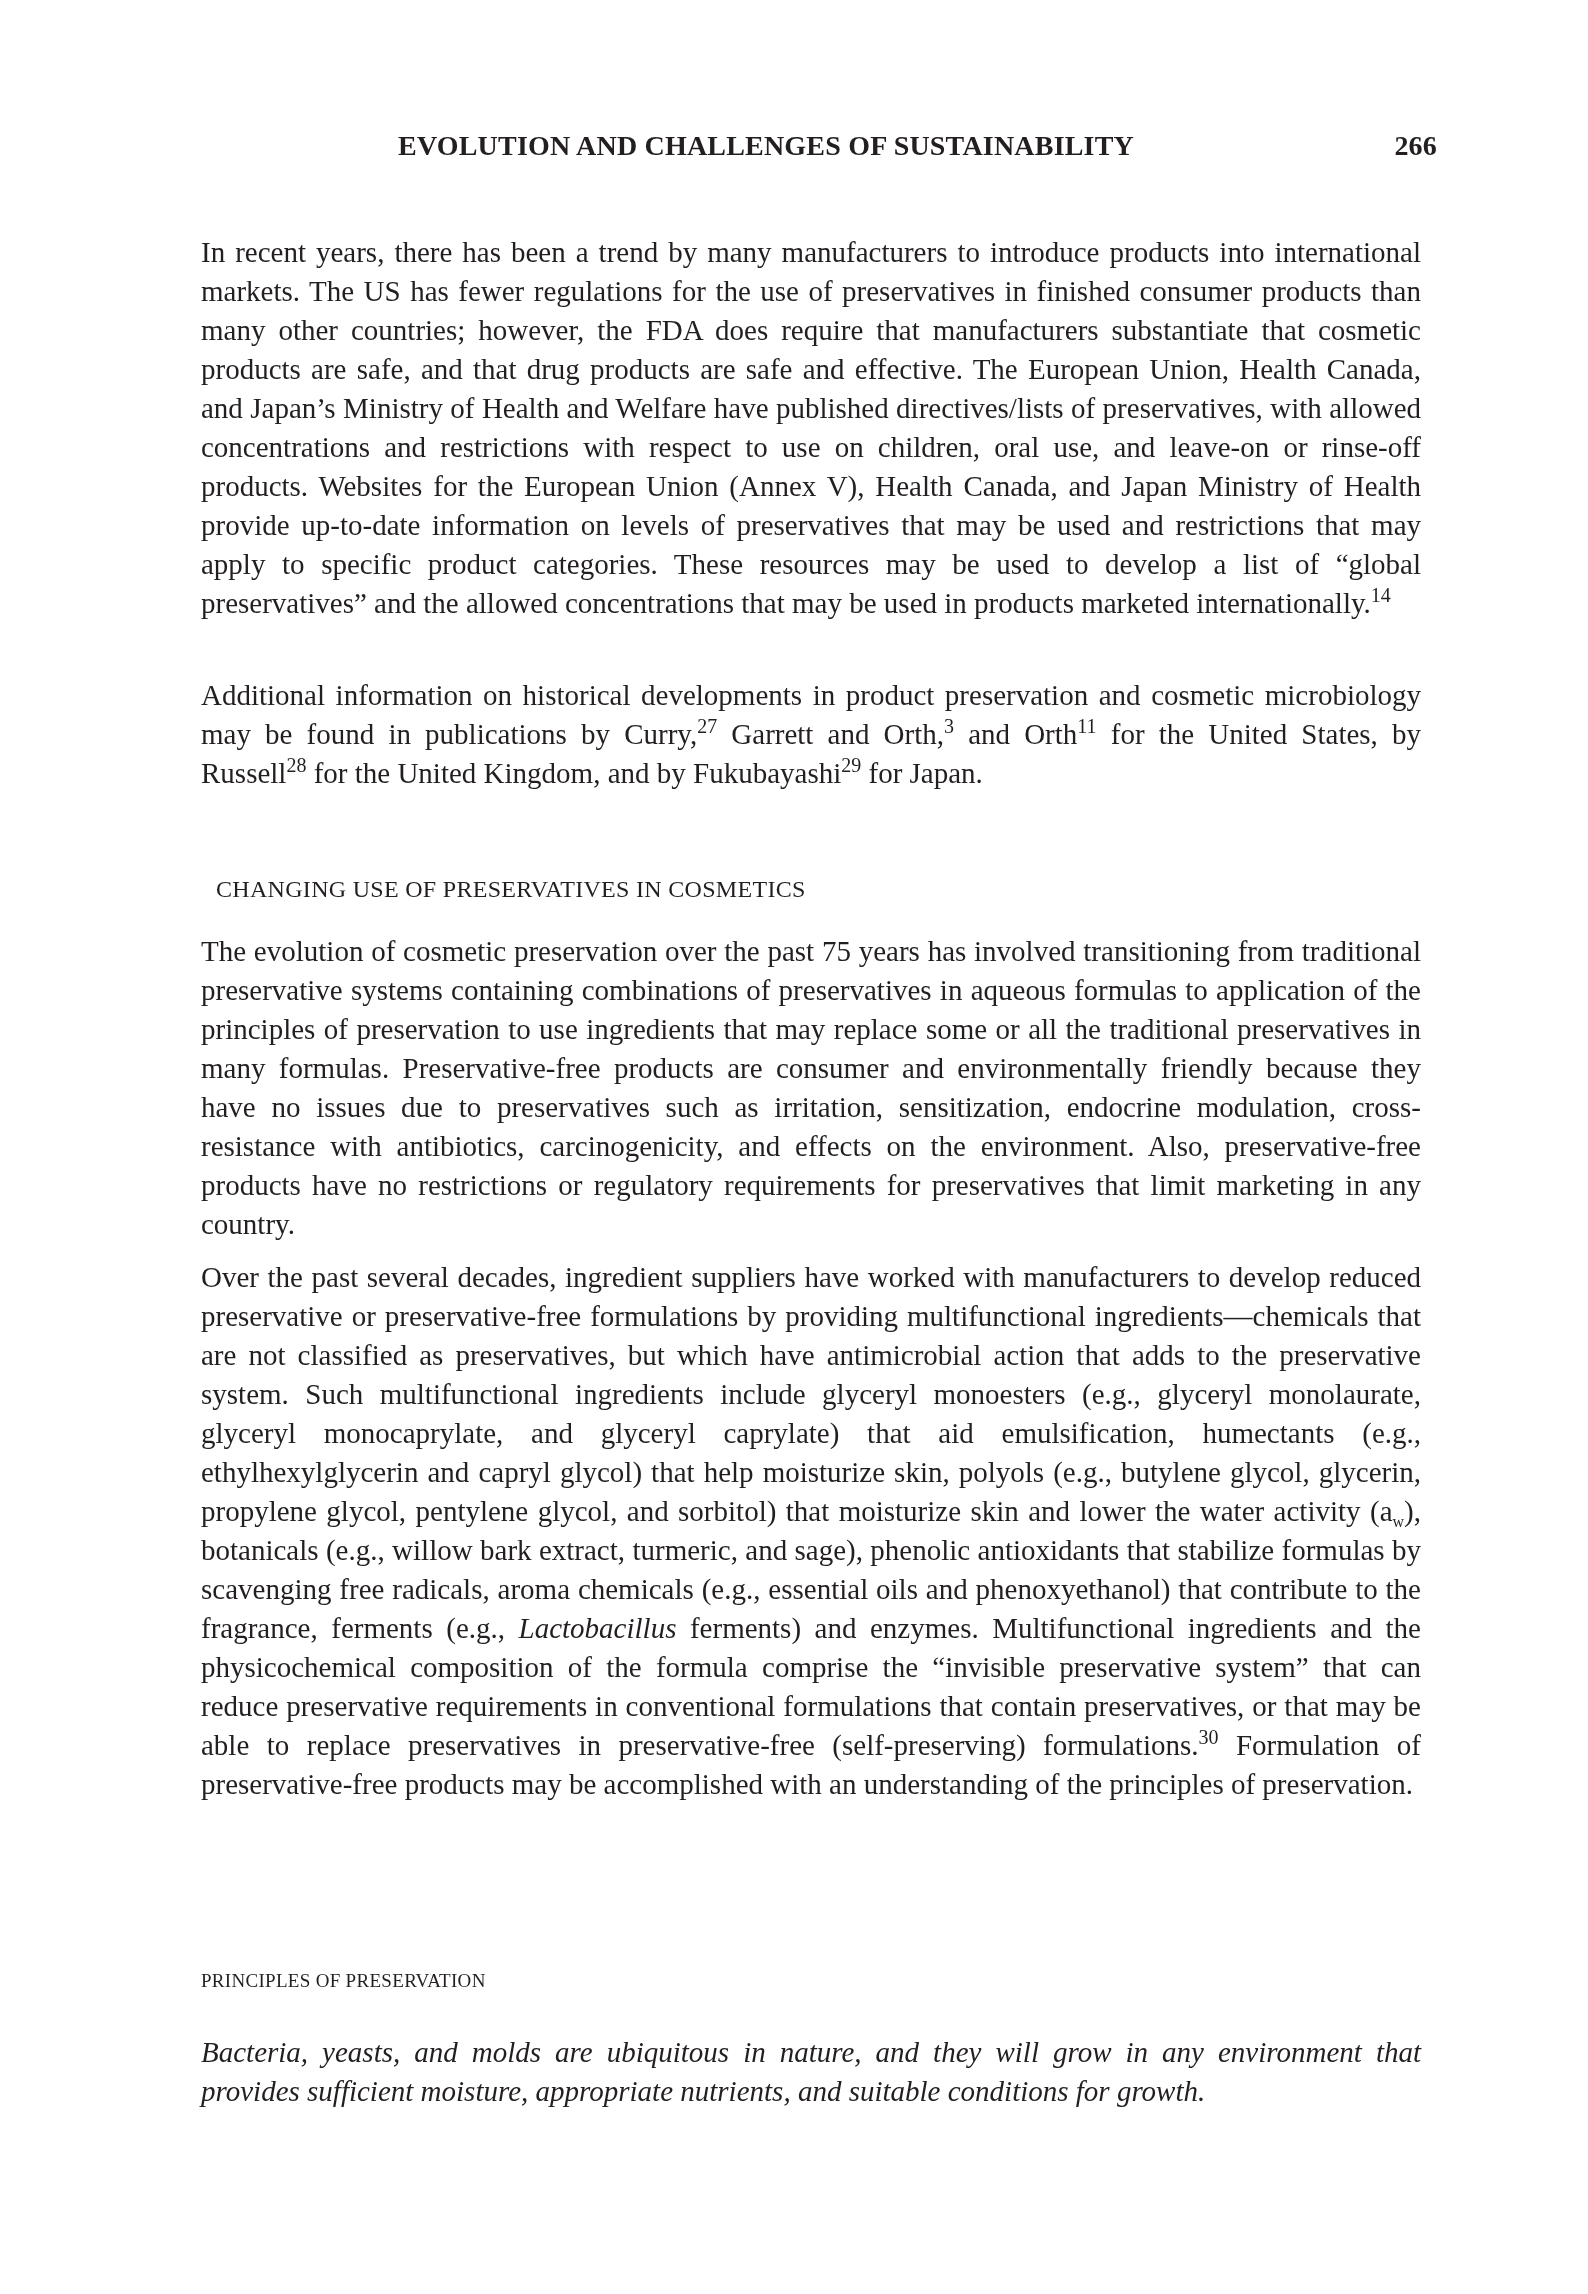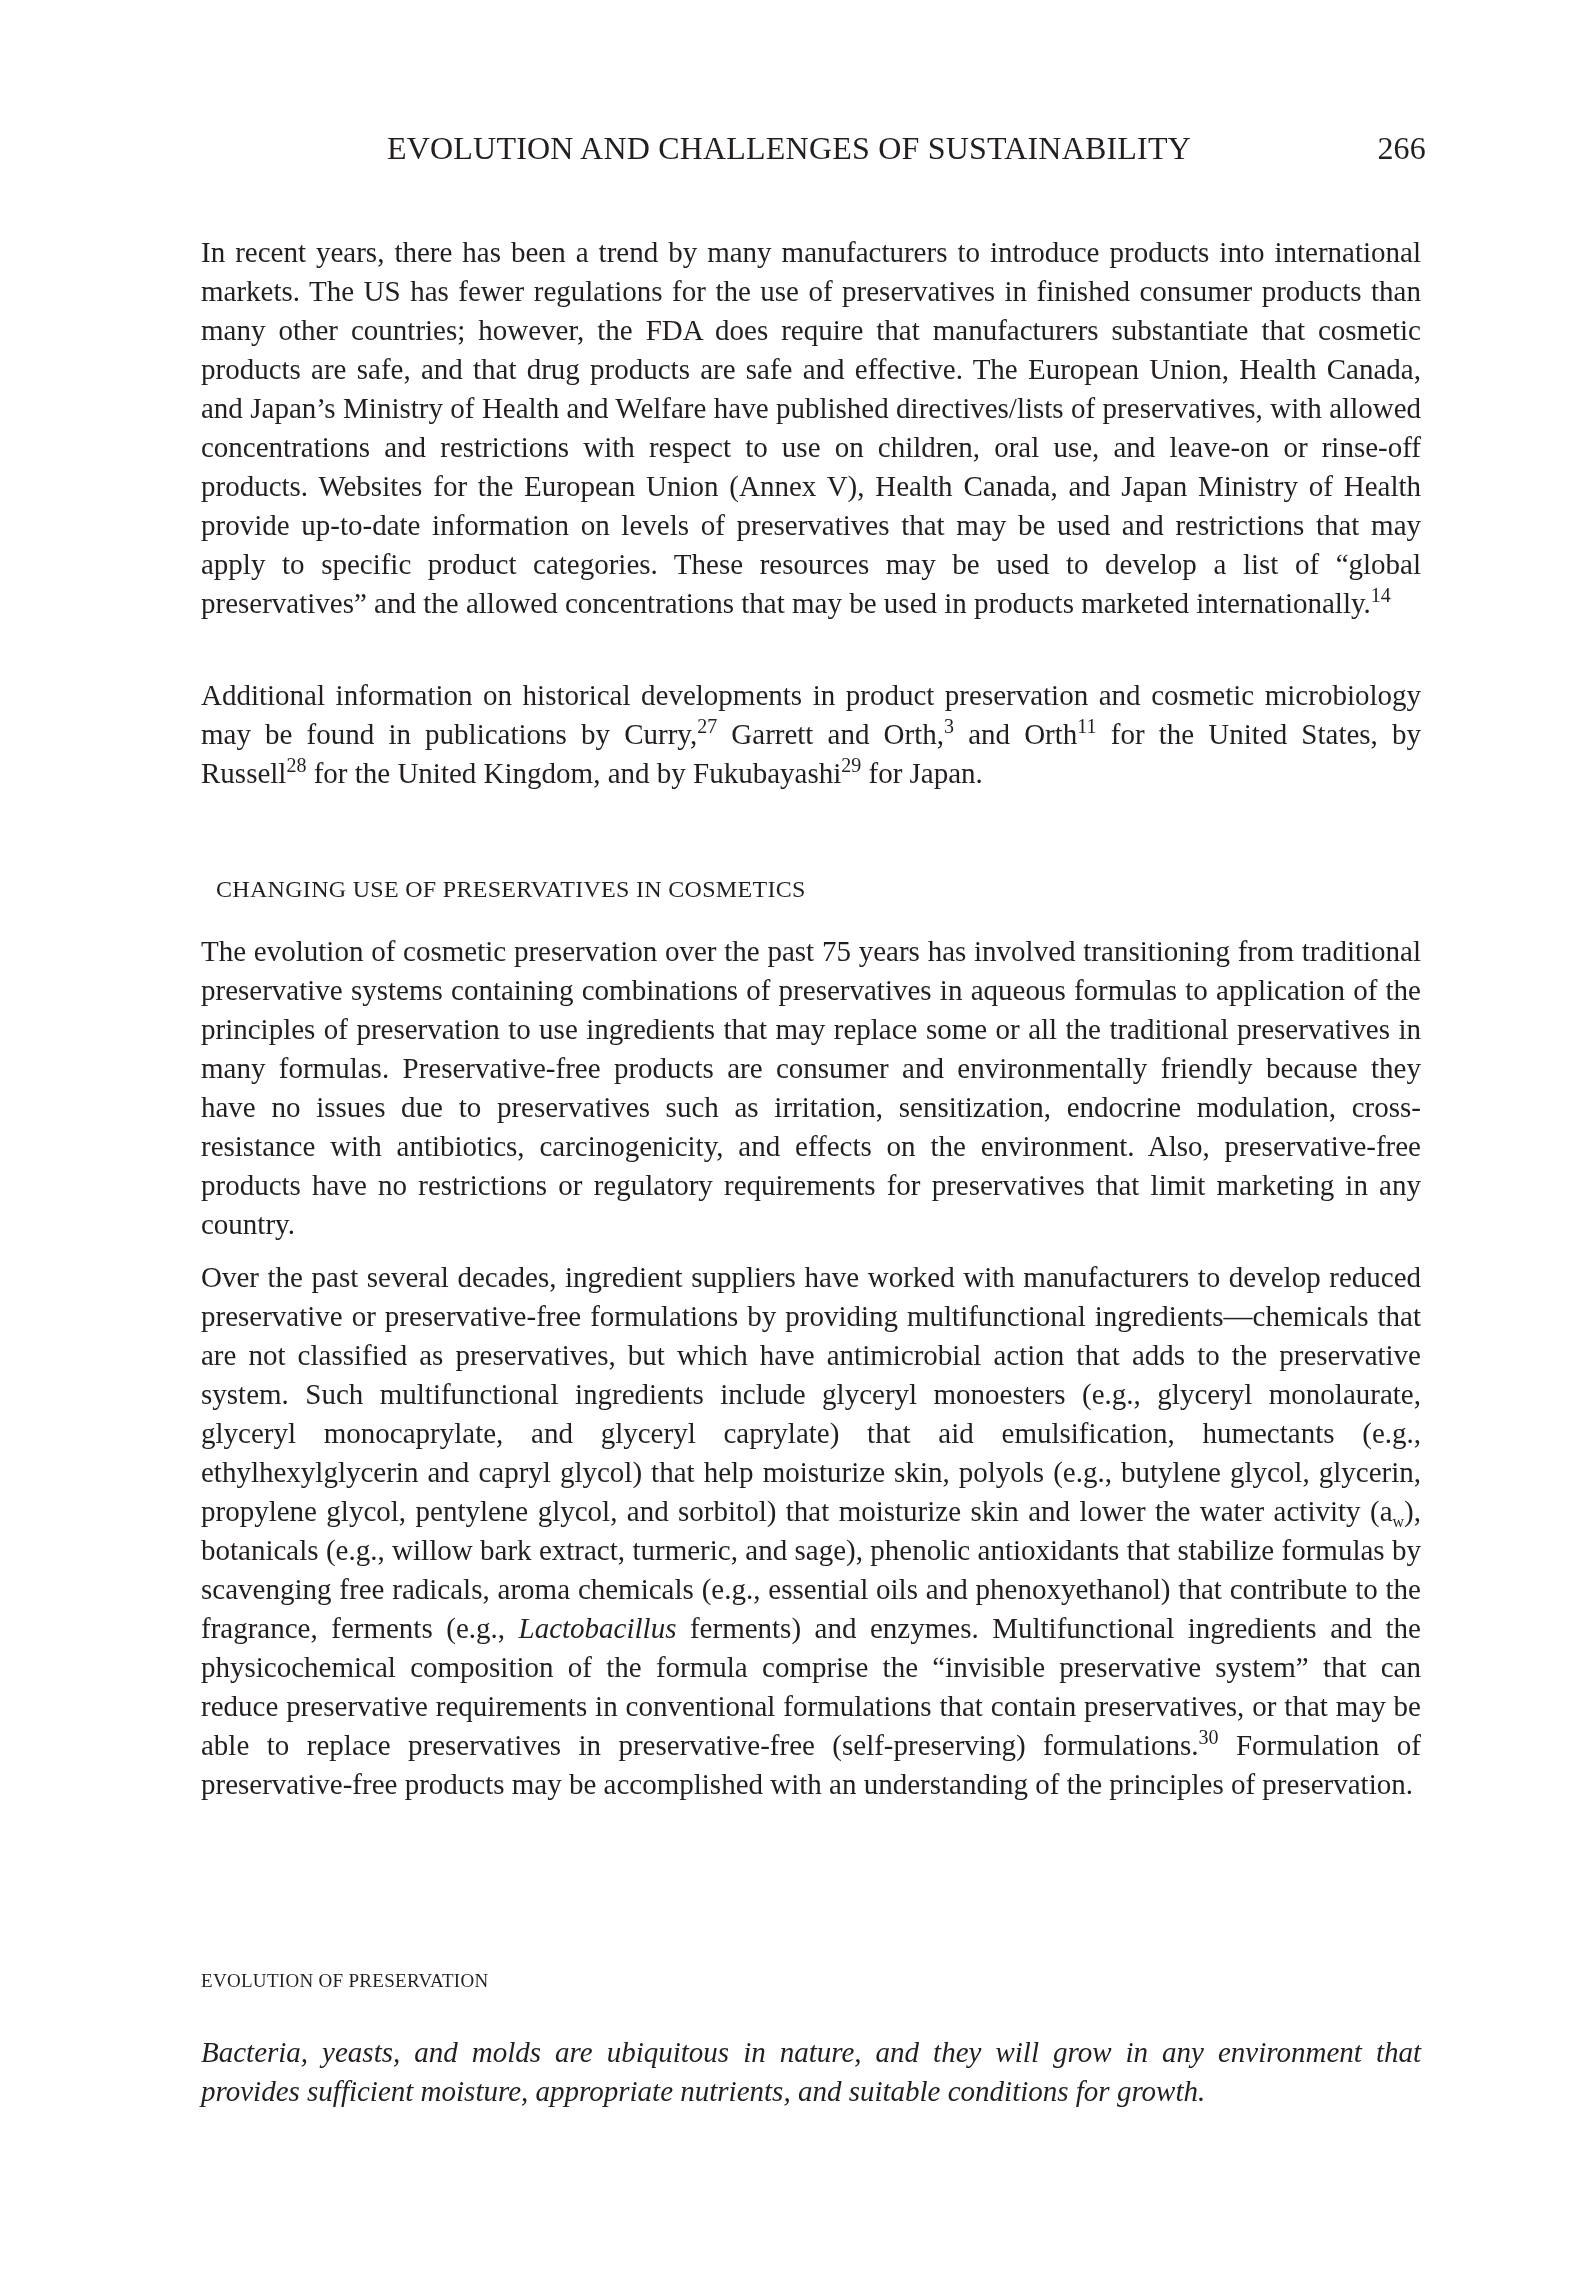--- a/index.html
+++ b/index.html
@@ -17,25 +17,26 @@
   }
   .page {
     position: absolute;
     left: 201px;
     top: 0;
     width: 1220px;
   }
   .running-head {
     position: absolute;
     top: 130px;
-    left: 5px;
+    left: 16px;
     width: 1220px;
     height: 38px;
-    font-size: 32px;
+    font-size: 28px;
     letter-spacing: 0.2px;
+    font-weight: bold;
   }
   .running-title {
     position: absolute;
     left: 181px;
     top: 0;
   }
   .page-number {
     position: absolute;
     right: 0;
     top: 0;
@@ -98,18 +99,18 @@
   <p class="para" id="p1"><span>In recent years, there has been a trend by many manufacturers to introduce products into international markets. The US has fewer regulations for the use of preservatives in finished consumer products than many other countries; however, the FDA does require that manufacturers substantiate that cosmetic products are safe, and that drug products are safe and effective. The European Union, Health Canada, and Japan’s Ministry of Health and Welfare have published directives/lists of preservatives, with allowed concentrations and restrictions with respect to use on children, oral use, and leave-on or rinse-off products. Websites for the European Union (Annex V), Health Canada, and Japan Ministry of Health provide up-to-date information on levels of preservatives that may be used and restrictions that may apply to specific product categories. These resources may be used to develop a list of “global preservatives” and the allowed concentrations that may be used in products marketed internationally.</span><sup>14</sup></p>
 
   <p class="para" id="p2"><span>Additional information on historical developments in product preservation and cosmetic microbiology may be found in publications by Curry,</span><sup>27</sup><span> Garrett and Orth,</span><sup>3</sup><span> and Orth</span><sup>11</sup><span> for the United States, by Russell</span><sup>28</sup><span> for the United Kingdom, and by Fukubayashi</span><sup>29</sup><span> for Japan.</span></p>
 
   <div class="heading-1">CHANGING USE OF PRESERVATIVES IN COSMETICS</div>
 
   <p class="para" id="p3"><span>The evolution of cosmetic preservation over the past 75 years has involved transitioning from traditional preservative systems containing combinations of preservatives in aqueous formulas to application of the principles of preservation to use ingredients that may replace some or all the traditional preservatives in many formulas. Preservative-free products are consumer and environmentally friendly because they have no issues due to preservatives such as irritation, sensitization, endocrine modulation, cross-resistance with antibiotics, carcinogenicity, and effects on the environment. Also, preservative-free products have no restrictions or regulatory requirements for preservatives that limit marketing in any country.</span></p>
 
   <p class="para" id="p4"><span>Over the past several decades, ingredient suppliers have worked with manufacturers to develop reduced preservative or preservative-free formulations by providing multifunctional ingredients—chemicals that are not classified as preservatives, but which have antimicrobial action that adds to the preservative system. Such multifunctional ingredients include glyceryl monoesters (e.g., glyceryl monolaurate, glyceryl monocaprylate, and glyceryl caprylate) that aid emulsification, humectants (e.g., ethylhexylglycerin and capryl glycol) that help moisturize skin, polyols (e.g., butylene glycol, glycerin, propylene glycol, pentylene glycol, and sorbitol) that moisturize skin and lower the water activity (a</span><sub>w</sub><span>), botanicals (e.g., willow bark extract, turmeric, and sage), phenolic antioxidants that stabilize formulas by scavenging free radicals, aroma chemicals (e.g., essential oils and phenoxyethanol) that contribute to the fragrance, ferments (e.g., </span><span class="italic">Lactobacillus</span><span> ferments) and enzymes. Multifunctional ingredients and the physicochemical composition of the formula comprise the “invisible preservative system” that can reduce preservative requirements in conventional formulations that contain preservatives, or that may be able to replace preservatives in preservative-free (self-preserving) formulations.</span><sup>30</sup><span> Formulation of preservative-free products may be accomplished with an understanding of the principles of preservation.</span></p>
 
-  <div class="heading-2">EVOLUTION OF PRESERVATION</div>
+  <div class="heading-2">PRINCIPLES OF PRESERVATION</div>
 
   <p class="para" id="p5"><span>Bacteria, yeasts, and molds are ubiquitous in nature, and they will grow in any environment that provides sufficient moisture, appropriate nutrients, and suitable conditions for growth.</span></p>
 
 </div>
 
 
 </body></html>

